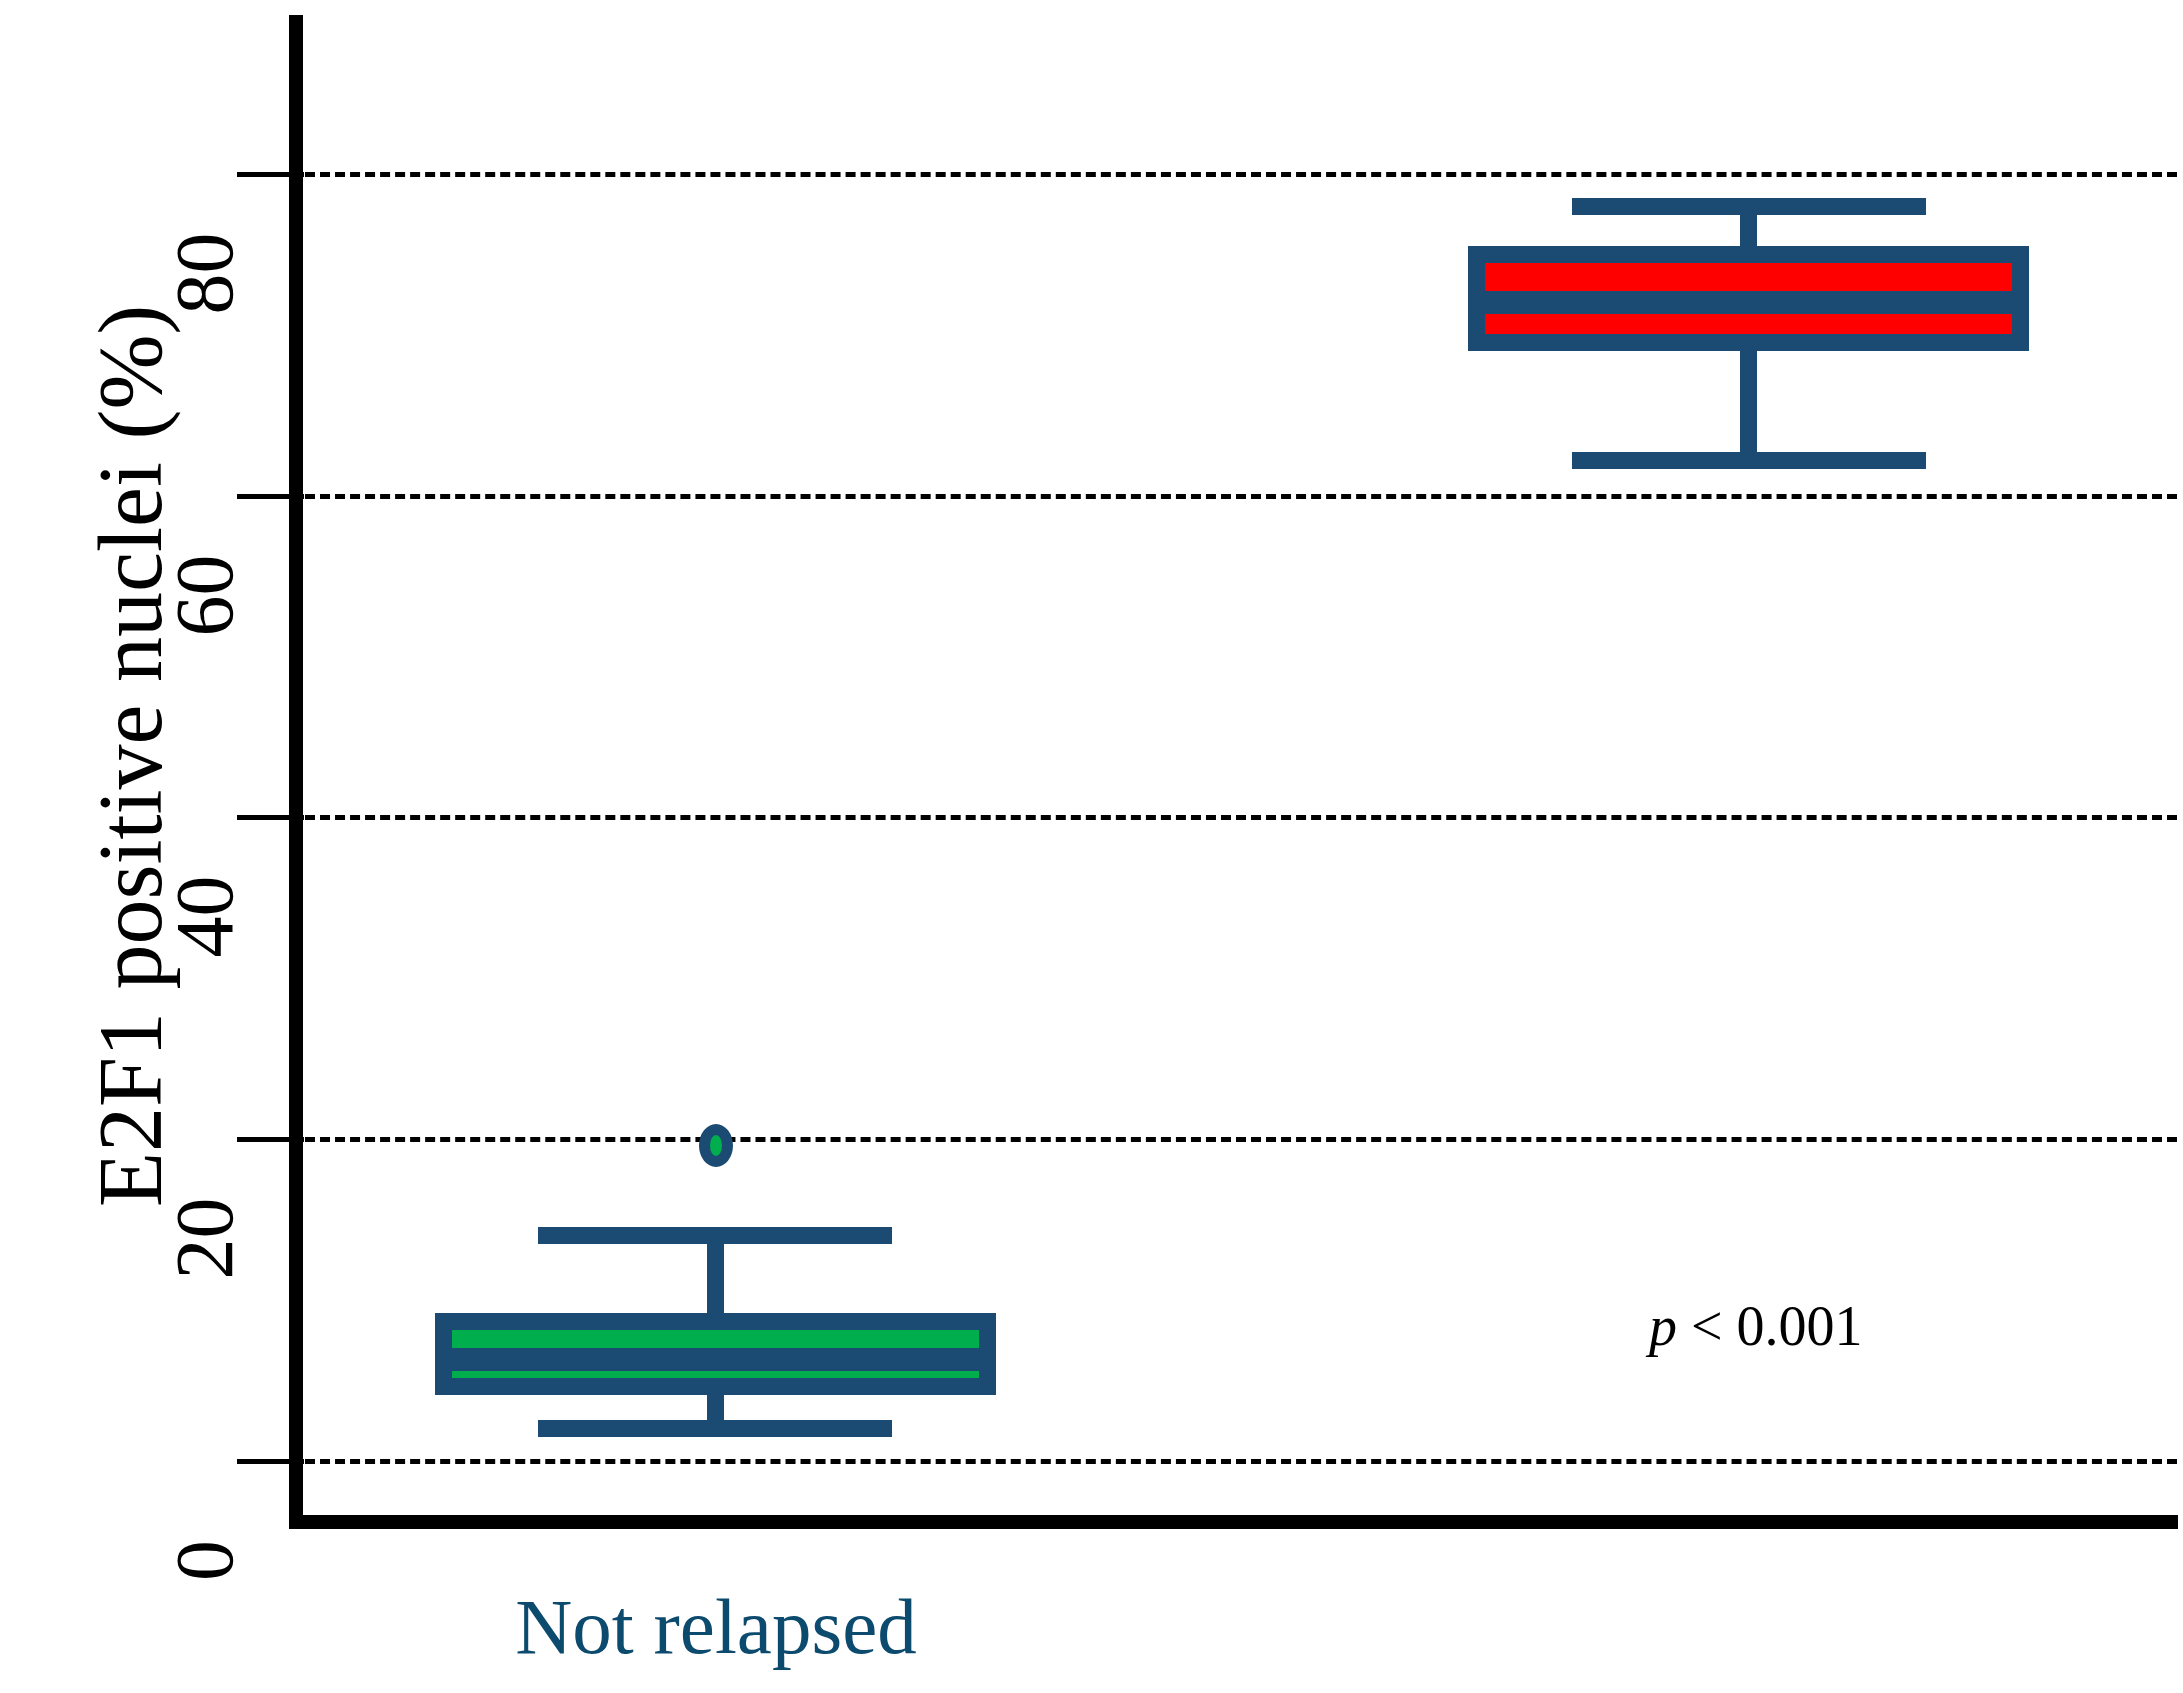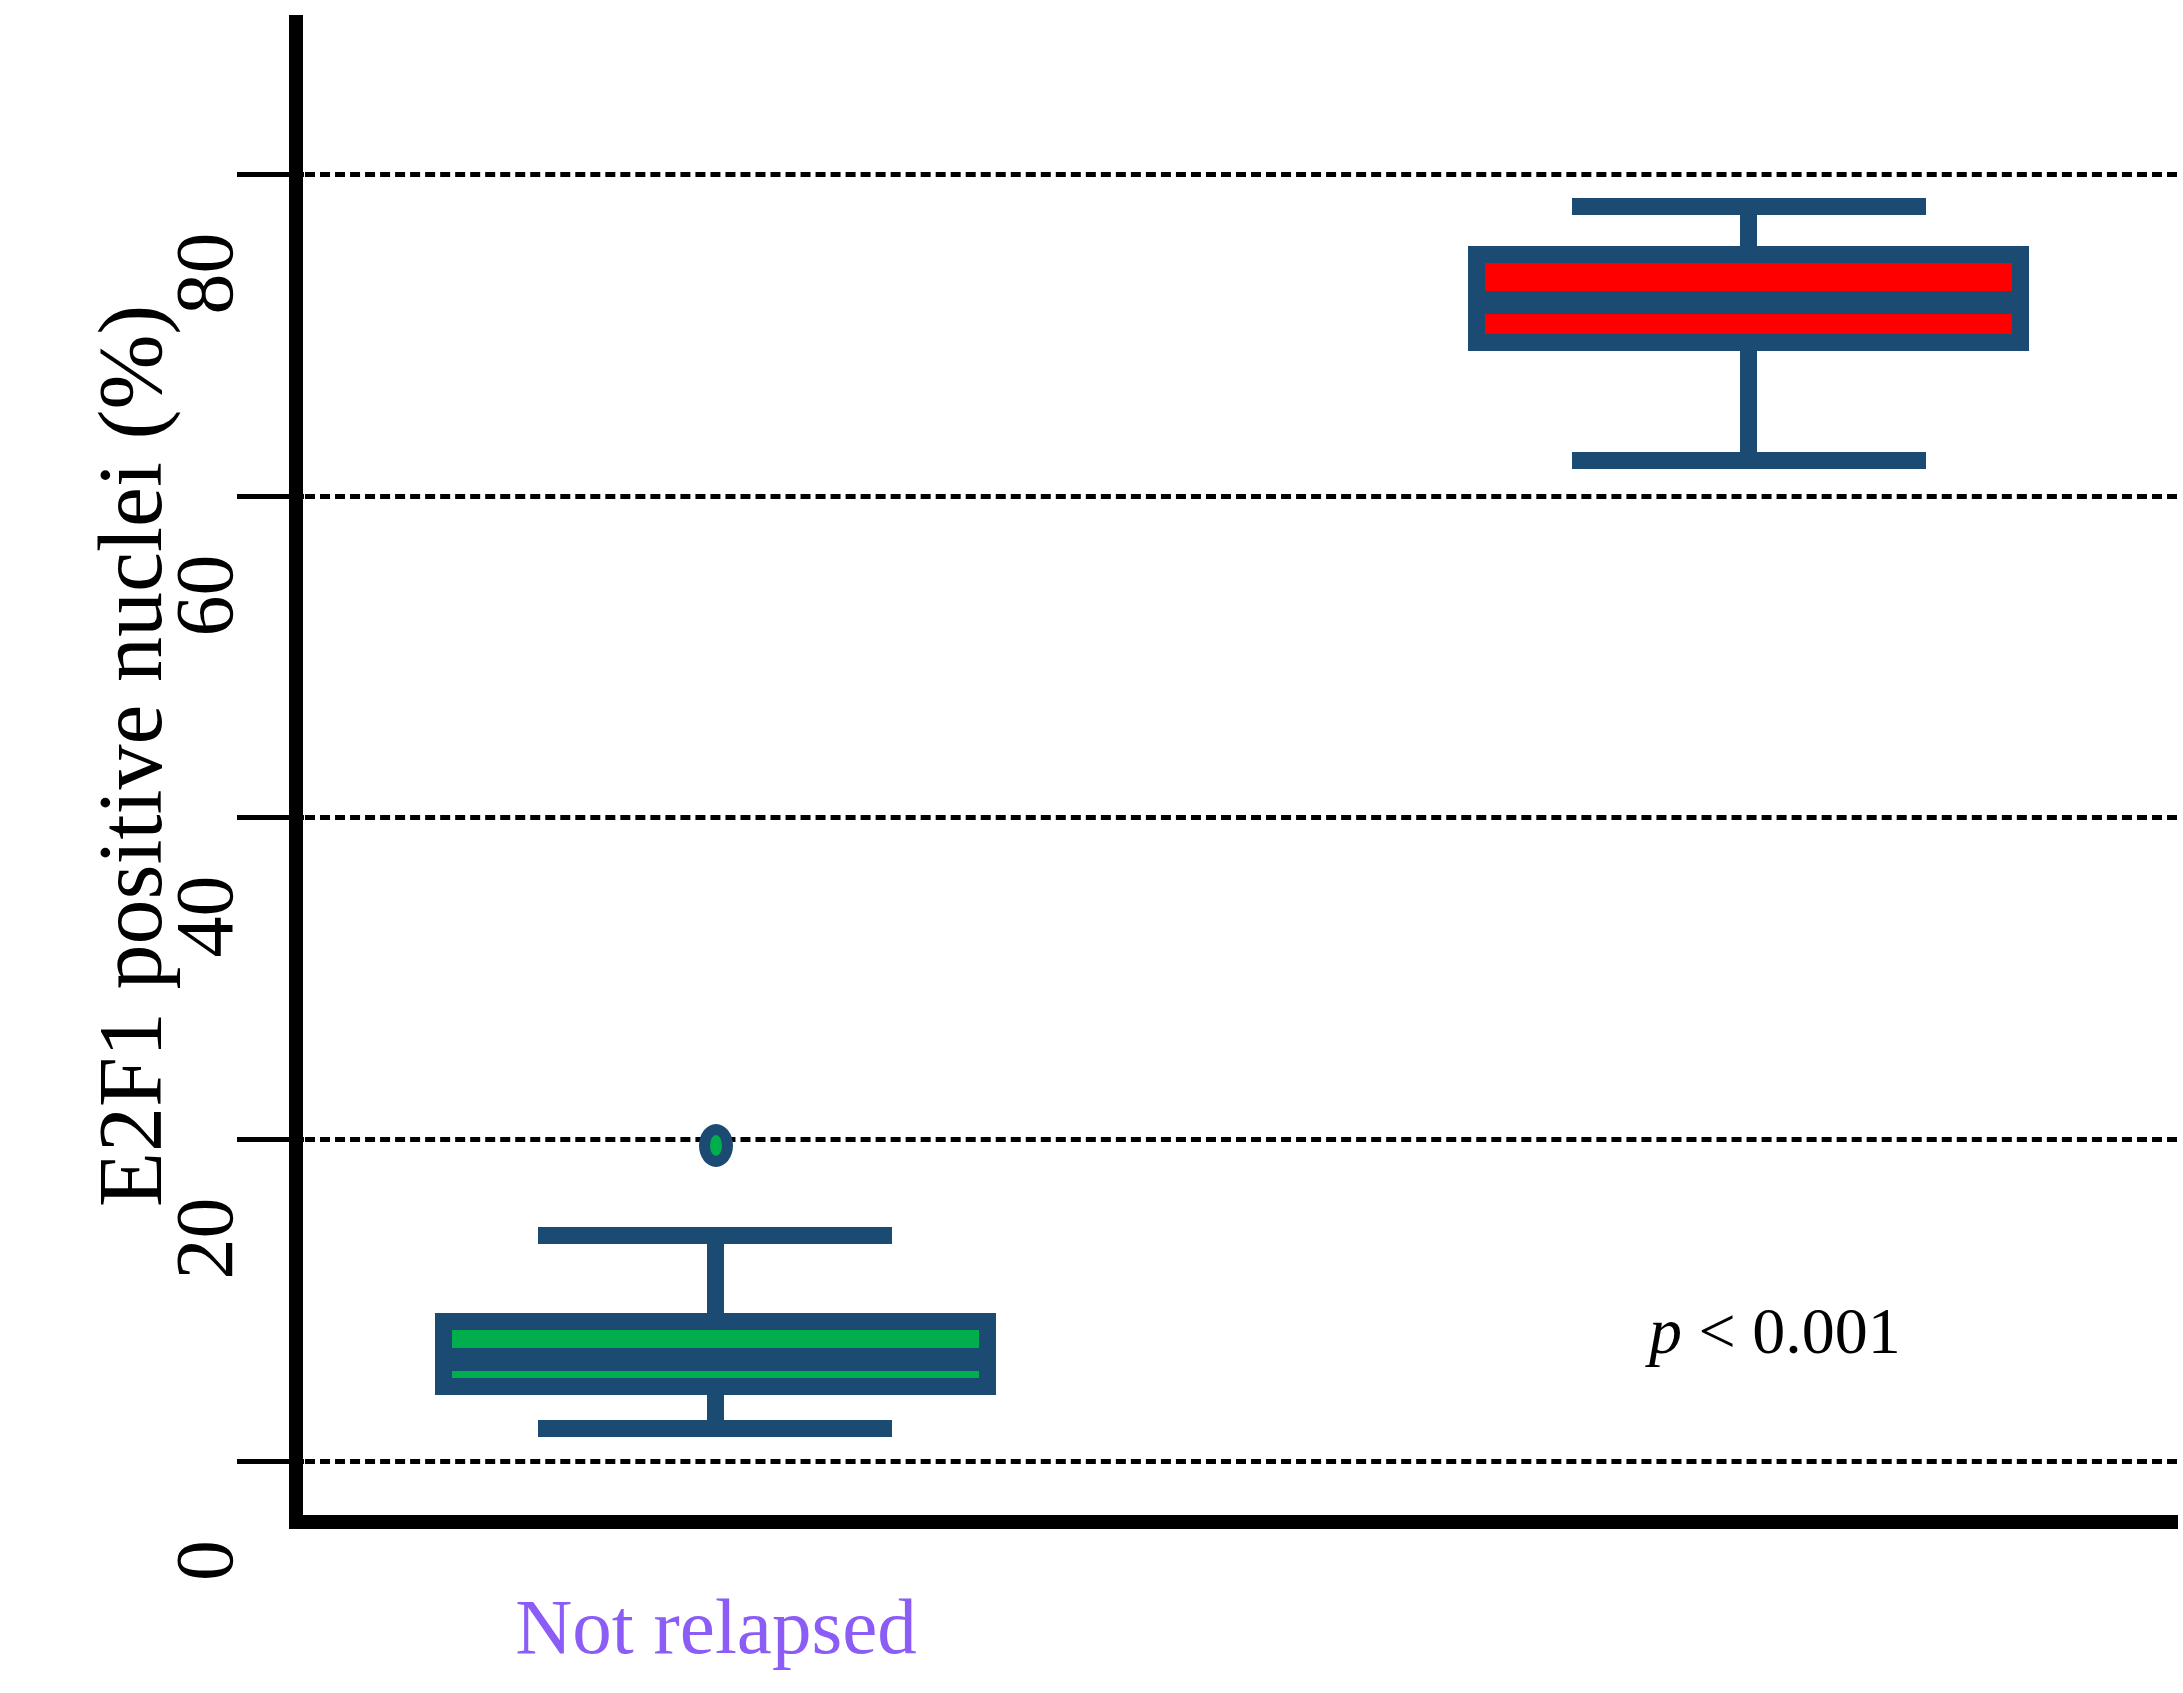--- a/index.html
+++ b/index.html
@@ -35,31 +35,31 @@
     transform-origin:0 0;
     transform:rotate(-90deg);
     line-height:1;
   }
 
   
   .xtick-label{
     position:absolute;
     font-family:"Liberation Serif",serif;
     font-size:79px;
-    color:#8b5cf6;
+    color:#0c4a6e;
     text-align:center;
     white-space:nowrap;
     line-height:1;
   }
 
   
   .annot{
     position:absolute;
     font-family:"Liberation Serif",serif;
-    font-size:66px;
+    font-size:56px;
     color:#000;
     white-space:nowrap;
     line-height:1;
   }
   .annot .ital{font-style:italic;}
 
   
   .bp-box{position:absolute;box-sizing:border-box;}
   .bp-median{position:absolute;}
   .bp-whisker-line{position:absolute;}

